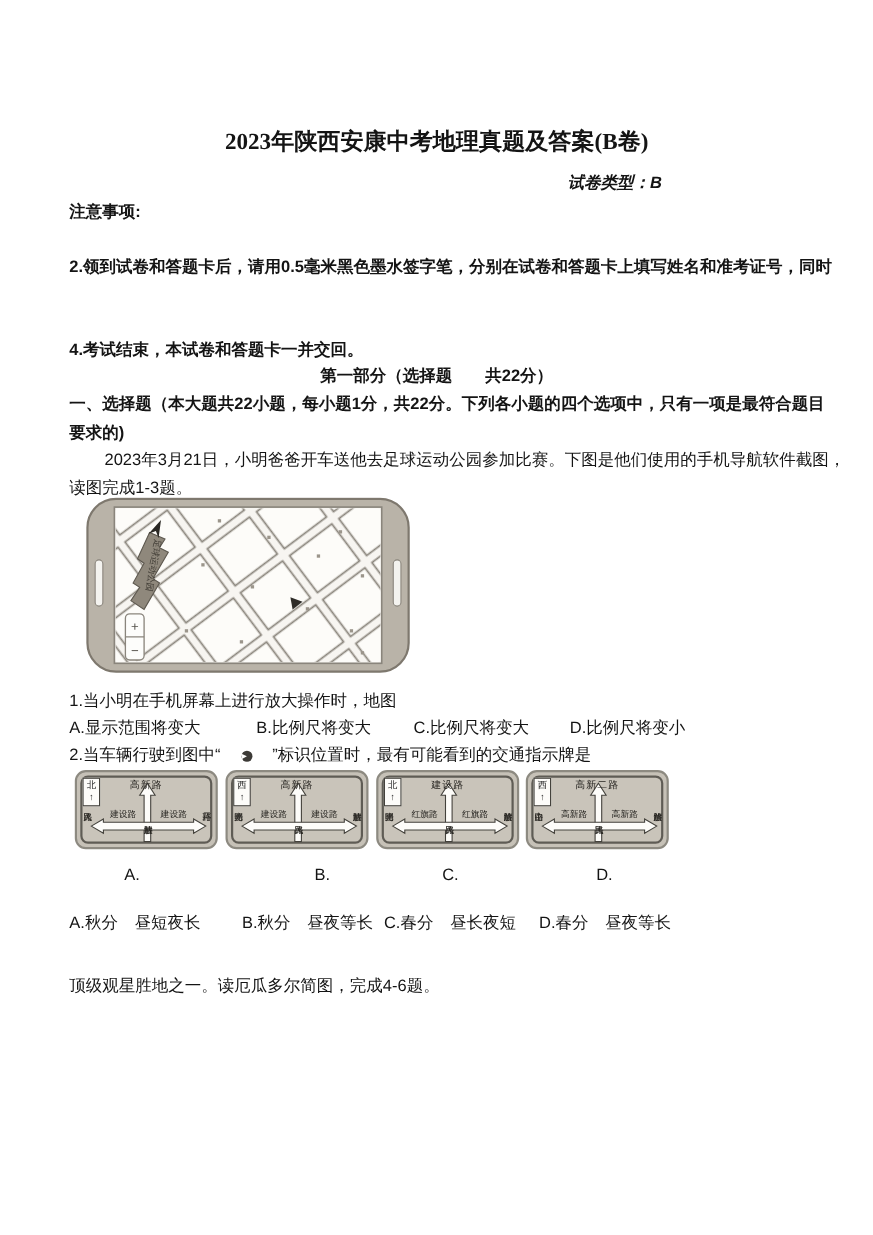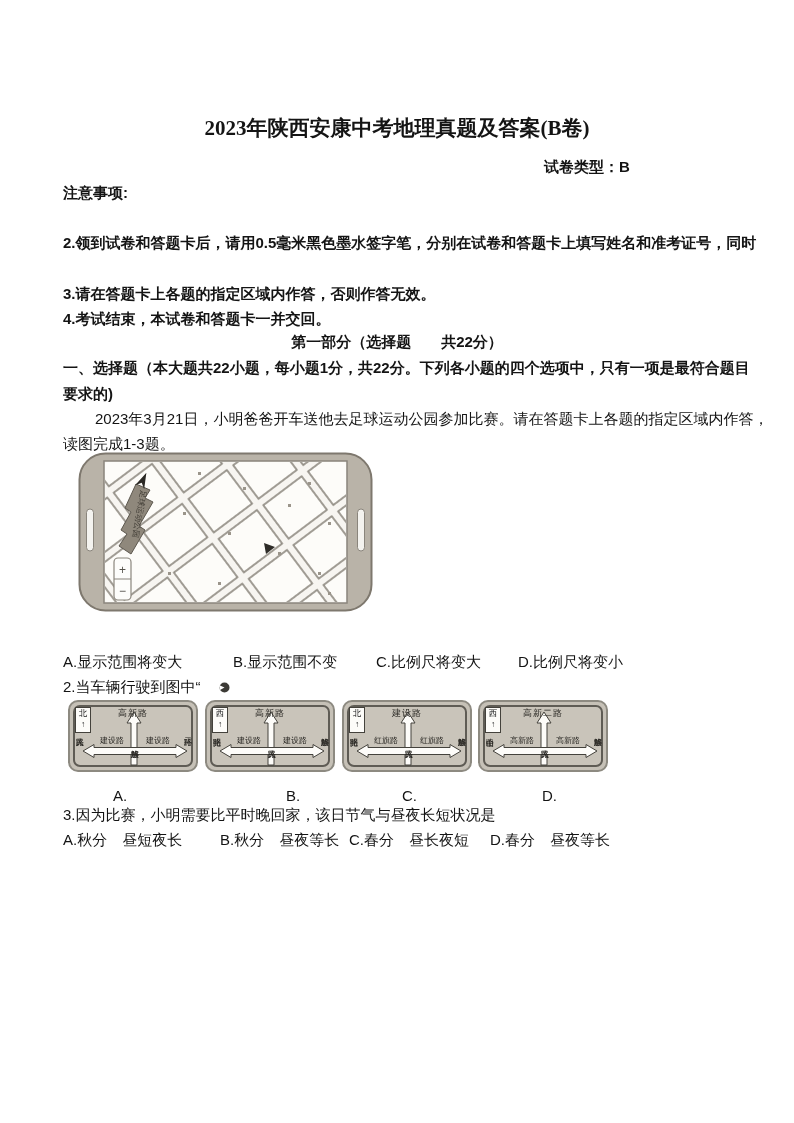--- a/index.html
+++ b/index.html
@@ -40,32 +40,31 @@
   .q2stem{display:flex; align-items:center; gap:16px;}
   .navglyph{display:inline-block; margin:0 1px;}
 </style>
 </head>
 <body>
 
 <div class="page">
 
   <div class="abs center doc-title" style="top:114px;">2023年陕西安康中考地理真题及答案(B卷)</div>
 
-  <div class="abs t15 bold" style="top:156px; left:544px;">试卷类型：B</div>
+  <div class="abs t15 bold" style="top:156px; left:516px;font-style:italic;">试卷类型：B</div>
 
   <div class="abs t15 bold" style="top:182px; left:63px;">注意事项:</div>
   <div class="abs t15 bold" style="top:232px; left:63px;">2.领到试卷和答题卡后，请用0.5毫米黑色墨水签字笔，分别在试卷和答题卡上填写姓名和准考证号，同时</div>
-  <div class="abs t15 bold" style="top:283px; left:63px;">3.请在答题卡上各题的指定区域内作答，否则作答无效。</div>
   <div class="abs t15 bold" style="top:308px; left:63px;">4.考试结束，本试卷和答题卡一并交回。</div>
 
   <div class="abs center t15 bold" style="top:331px;">第一部分（选择题　　共22分）</div>
   <div class="abs t15 bold" style="top:357px; left:63px;">一、选择题（本大题共22小题，每小题1分，共22分。下列各小题的四个选项中，只有一项是最符合题目</div>
   <div class="abs t15 bold" style="top:383px; left:63px;">要求的)</div>
 
-  <div class="abs t15" style="top:408px; left:95px;">2023年3月21日，小明爸爸开车送他去足球运动公园参加比赛。请在答题卡上各题的指定区域内作答，</div>
+  <div class="abs t15" style="top:408px; left:95px;">2023年3月21日，小明爸爸开车送他去足球运动公园参加比赛。下图是他们使用的手机导航软件截图，</div>
   <div class="abs t15" style="top:433px; left:63px;">读图完成1-3题。</div>
 
   <div class="abs phone-fig">
     <svg width="295" height="160" viewBox="0 0 295 160">
       <defs>
         <pattern id="blocks" width="56" height="50" patternUnits="userSpaceOnUse" patternTransform="rotate(-37)">
           <rect x="4" y="4" width="48" height="42" fill="#fdfcf9" stroke="#8a857c" stroke-width="1.6"></rect>
         </pattern>
         <clipPath id="screenclip">
             <rect x="27" y="10" width="241" height="140" rx="3"></rect>
@@ -106,33 +105,35 @@
         <g>
           <rect x="36" y="106" width="17" height="42" rx="4" fill="#fdfdfb" stroke="#8a857c" stroke-width="1.2"></rect>
           <line x1="36" y1="127" x2="53" y2="127" stroke="#8a857c" stroke-width="1"></line>
           <text x="44.5" y="122" font-size="12" text-anchor="middle" fill="#55524b">+</text>
           <text x="44.5" y="143" font-size="12" text-anchor="middle" fill="#55524b">−</text>
         </g>
       </g>
     </svg>
   </div>
 
+  <div class="abs t15" style="top:627px; left:63px;">1.当小明在手机屏幕上进行放大操作时，地图</div>
   <div class="optrow" style="top:651px;">
     <span style="left:63px;">A.显示范围将变大</span>
-    <span style="left:233px;">B.显示范围不变</span>
+    <span style="left:233px;">B.比例尺将变大</span>
     <span style="left:376px;">C.比例尺将变大</span>
     <span style="left:518px;">D.比例尺将变小</span>
   </div>
 
   <div class="abs t15 q2stem" style="top:676px; left:63px;">
     <span>2.当车辆行驶到图中“</span>
     <svg class="navglyph" width="13" height="13" viewBox="0 0 13 13">
       <circle cx="6.5" cy="6.5" r="5" fill="#3c3a36"></circle>
       <polygon points="6.5,6.5 1,4 2,9" fill="#ffffff"></polygon>
     </svg>
+    <span>”标识位置时，最有可能看到的交通指示牌是</span>
   </div>
 
   <div class="sign" style="left:68px; top:700px;">
     <div class="sign-inner"></div>
     <svg width="130" height="72" viewBox="0 0 130 72">
       <polygon points="64,10 71,21 67,21 67,63 61,63 61,21 57,21" fill="#fdfcf9" stroke="#44423c" stroke-width="1"></polygon>
       <polygon points="13,49 24,42.5 24,45.5 106,45.5 106,42.5 117,49 106,55.5 106,52.5 24,52.5 24,55.5" fill="#fdfcf9" stroke="#44423c" stroke-width="1"></polygon>
     </svg>
     <div class="sign-corner">
       <div>北</div>
@@ -200,22 +201,22 @@
     <div class="sign-endr vtext">解放路</div>
   </div>
 
   <div class="optrow" style="top:785px;">
     <span style="left:113px;">A.</span>
     <span style="left:286px;">B.</span>
     <span style="left:402px;">C.</span>
     <span style="left:542px;">D.</span>
   </div>
 
-  <div class="abs t15" style="top:804px; left:63px;">3.因为比赛，小明需要比平时晚回家，该日节气与昼夜长短状况是</div>
   <div class="optrow" style="top:829px;">
     <span style="left:63px;">A.秋分　昼短夜长</span>
     <span style="left:220px;">B.秋分　昼夜等长</span>
     <span style="left:349px;">C.春分　昼长夜短</span>
     <span style="left:490px;">D.春分　昼夜等长</span>
   </div>
 
+  <div class="abs t15" style="top:886px; left:63px;">顶级观星胜地之一。读厄瓜多尔简图，完成4-6题。</div>
 
 </div>
 
 </body></html>

